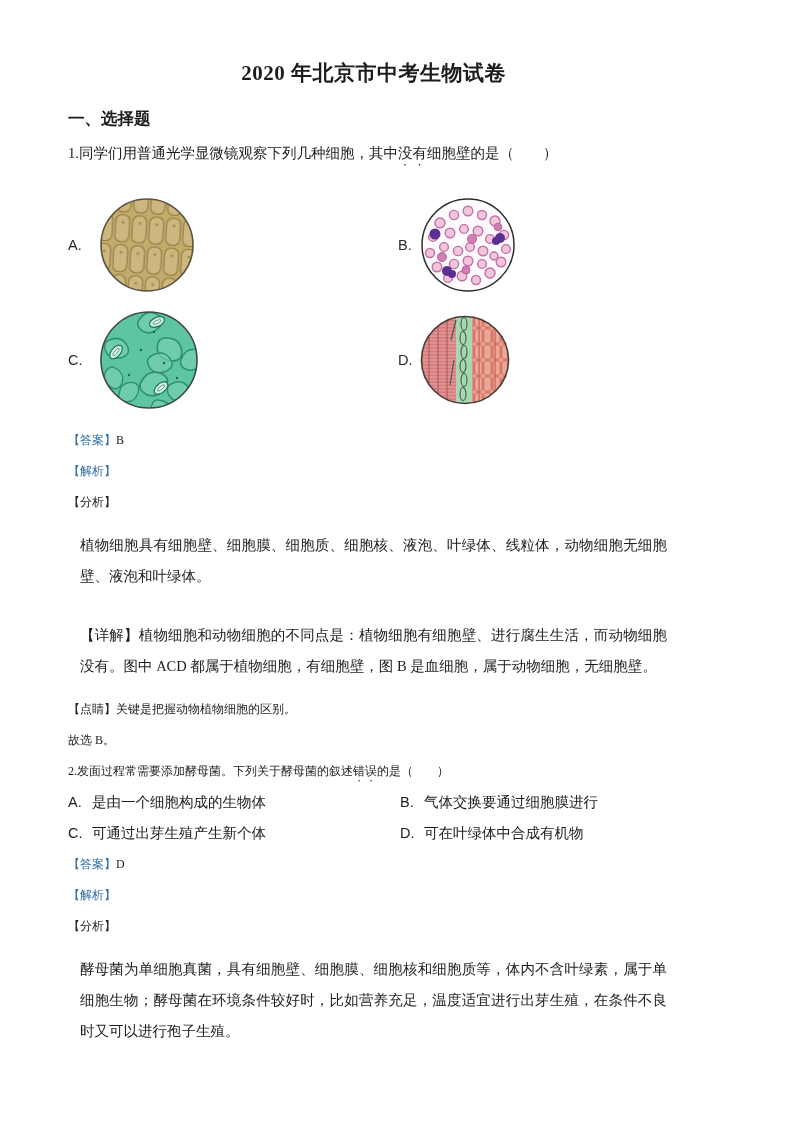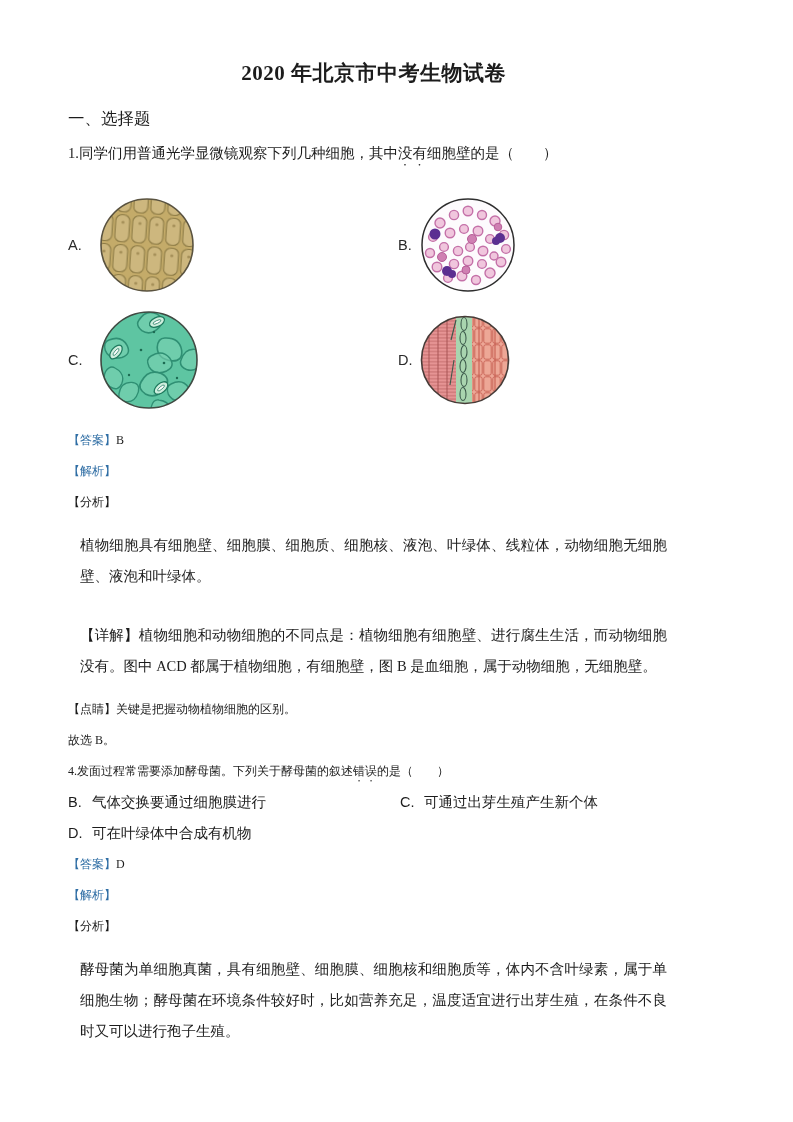--- a/index.html
+++ b/index.html
@@ -7,21 +7,21 @@
     width:793px;height:1122px;
     font-family:"Liberation Serif","DejaVu Serif",serif;
     color:#1c1c1c;
     overflow:hidden;
   }
   .page{box-sizing:border-box;width:743px;height:1122px;padding:56px 64px 0 68px;background:#fff;}
   .title{
     margin:0 0 16px 0;text-align:center;
     font-size:21px;font-weight:bold;letter-spacing:0.5px;line-height:34px;
   }
-  .section{margin:0 0 8px 0;font-size:16.5px;font-weight:normal;line-height:26px;}
+  .section{margin:0 0 8px 0;font-size:16.5px;font-weight:bold;line-height:26px;}
   .stem{margin:0;font-size:14.5px;line-height:26px;}
   .emph{
     -webkit-text-emphasis:filled dot;-webkit-text-emphasis-position:under right;
     text-emphasis:filled dot;text-emphasis-position:under right;
   }
   .figures{display:grid;grid-template-columns:330px auto;margin:20px 0 12px 0;}
   .figcell{display:flex;align-items:center;height:112px;}
   .row2 .figcell{height:106px;}
   .figlabel{
     font-family:"Liberation Sans","DejaVu Sans",sans-serif;
@@ -212,23 +212,24 @@
 
   <p class="line"><span class="tag-blue">【答案】</span><span>B</span></p>
   <p class="line"><span class="tag-blue">【解析】</span></p>
   <p class="line"><span>【分析】</span></p>
   <p class="para">植物细胞具有细胞壁、细胞膜、细胞质、细胞核、液泡、叶绿体、线粒体，动物细胞无细胞壁、液泡和叶绿体。</p>
 
   <p class="para xj-gap"><span>【详解】</span><span>植物细胞和动物细胞的不同点是：植物细胞有细胞壁、进行腐生生活，而动物细胞没有。图中 ACD 都属于植物细胞，有细胞壁，图 B 是血细胞，属于动物细胞，无细胞壁。</span></p>
   <p class="line"><span>【点睛】</span><span>关键是把握动物植物细胞的区别。</span></p>
   <p class="line">故选 B。</p>
 
-  <p class="line"><span>4.发面过程常需要添加酵母菌。下列关于酵母菌的叙述</span><span class="emph">错误</span><span>的是（　　）</span></p>
+  <p class="line"><span>2.发面过程常需要添加酵母菌。下列关于酵母菌的叙述</span><span class="emph">错误</span><span>的是（　　）</span></p>
 
   <div class="options">
+    <div class="opt"><span class="letter">A.</span><span>是由一个细胞构成的生物体</span></div>
     <div class="opt"><span class="letter">B.</span><span>气体交换要通过细胞膜进行</span></div>
     <div class="opt"><span class="letter">C.</span><span>可通过出芽生殖产生新个体</span></div>
     <div class="opt"><span class="letter">D.</span><span>可在叶绿体中合成有机物</span></div>
   </div>
 
   <p class="line"><span class="tag-blue">【答案】</span><span>D</span></p>
   <p class="line"><span class="tag-blue">【解析】</span></p>
   <p class="line"><span>【分析】</span></p>
   <p class="para">酵母菌为单细胞真菌，具有细胞壁、细胞膜、细胞核和细胞质等，体内不含叶绿素，属于单细胞生物；酵母菌在环境条件较好时，比如营养充足，温度适宜进行出芽生殖，在条件不良时又可以进行孢子生殖。</p>
 

